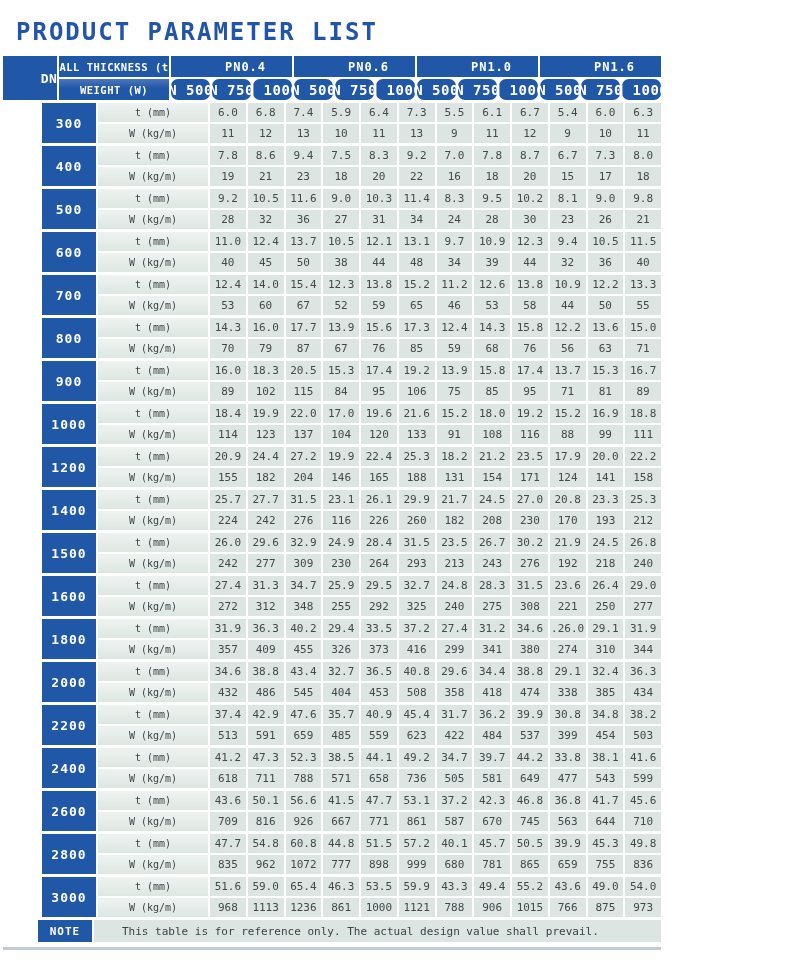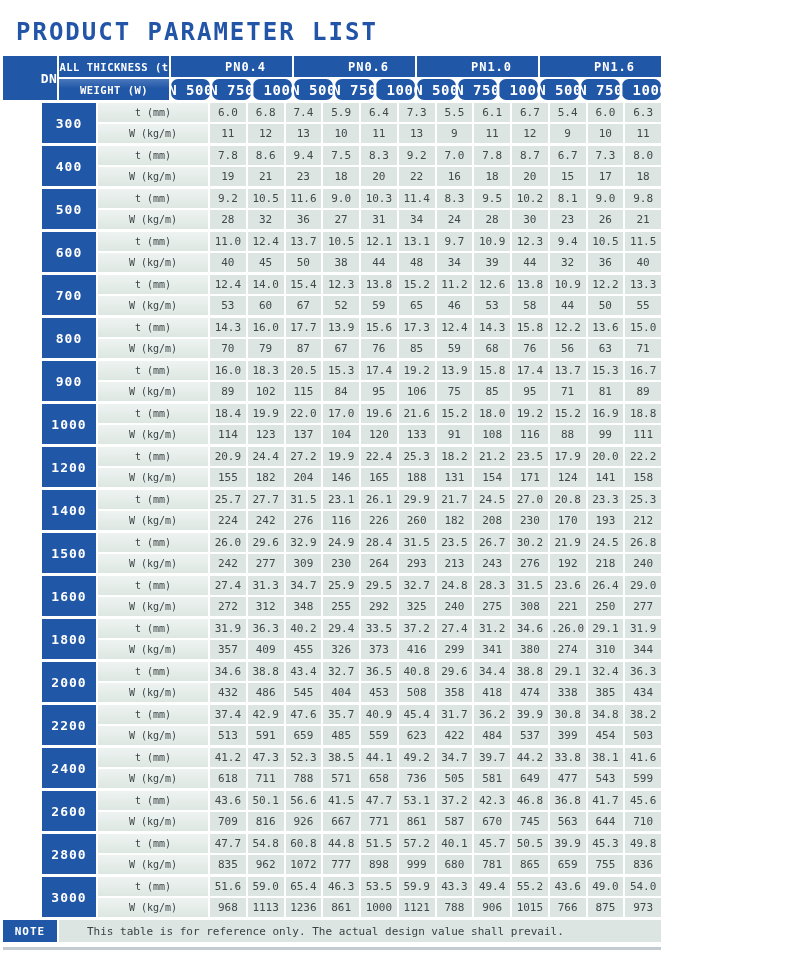--- a/index.html
+++ b/index.html
@@ -21,21 +21,21 @@
     font-family:"DejaVu Sans Mono","Liberation Mono",monospace;
   }
   .table-wrap{margin:0 3px;}
   .header-grid,.group-grid,.note-grid{
     display:grid;
     grid-template-columns:54px 110px repeat(12,1fr);
     gap:2px;
   }
   .header-grid{grid-auto-rows:21px;margin-bottom:3px;}
   .group-grid{grid-auto-rows:19px;margin-bottom:3px;margin-left:39px;}
-  .note-grid{grid-template-columns:54px 1fr;grid-auto-rows:22px;margin-top:1px;}
+  .note-grid{grid-template-columns:54px 1fr;grid-auto-rows:22px;margin-top:1px;margin-left:35px;}
   .cell{
     display:flex;align-items:center;justify-content:center;
     white-space:nowrap;overflow:hidden;
   }
   .hcell{
     background:var(--header-blue);color:#ffffff;
     font-weight:bold;font-size:10px;letter-spacing:0.5px;
   }
   .dn-head{grid-column:1;grid-row:1/3;font-size:13px;padding-left:38px;}
   .wall-cell{grid-column:2;grid-row:1;font-size:10.5px;}

